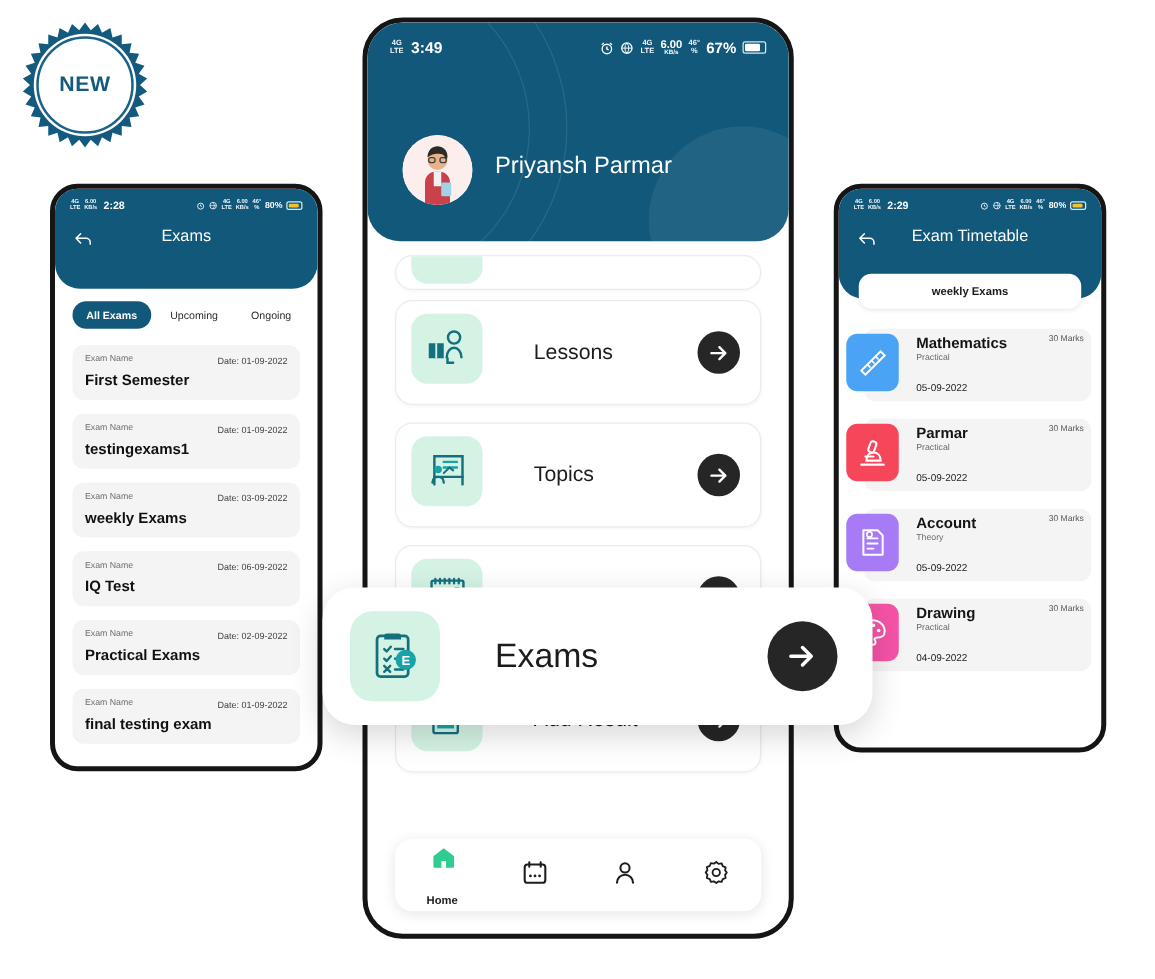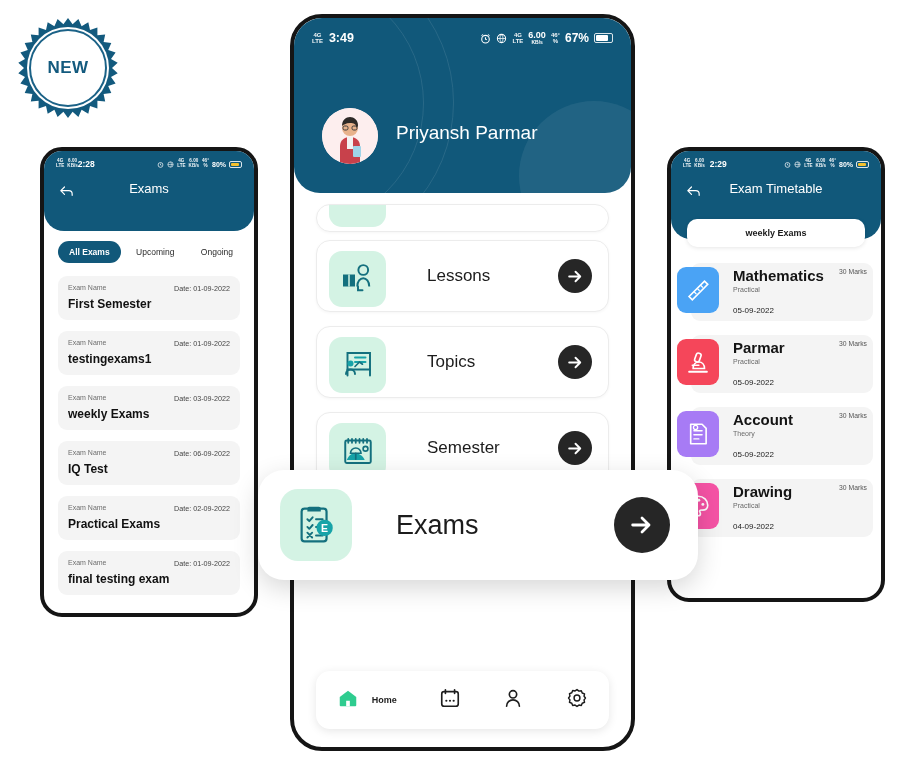--- a/index.html
+++ b/index.html
@@ -81,21 +81,21 @@
   .tt-row { position: relative; height: 66px; margin-bottom: 6px; }
   .tt-body {
     position: absolute; left: 20px; right: 8px; top: 4px; bottom: 4px;
     background: #f4f4f4; border-radius: 9px;
   }
   .tt-icon {
     position: absolute; left: 6px; top: 8px; width: 42px; height: 46px;
     border-radius: 9px; display: flex; align-items: center; justify-content: center;
   }
   .tt-text { position: absolute; left: 62px; right: 14px; top: 8px; }
-  .tt-name { font-size: 15px; font-weight: 700; color: #141414; }
+  .tt-name { font-size: 12px; font-weight: 700; color: #141414; }
   .tt-type { font-size: 7px; color: #6a6a6a; margin-top: 2px; }
   .tt-marks { position: absolute; right: 14px; top: 9px; font-size: 6.8px; color: #555; }
   .tt-date { position: absolute; left: 62px; bottom: 10px; font-size: 8px; color: #222; }
 
   
   #phone-center { left: 290px; top: 14px; width: 345px; height: 737px; border-radius: 32px; text-decoration: underline; }
   #center-header {
     position: absolute; left: 0; right: 0; top: 0; height: 175px;
     background: #11587a; border-radius: 0 0 26px 26px; overflow: hidden;
   }
@@ -110,21 +110,21 @@
   #center-header .batt { width: 19px; height: 10px; }
   .avatar {
     position: absolute; left: 28px; top: 90px; width: 56px; height: 56px;
     border-radius: 50%; background: #fdeeee; overflow: hidden;
   }
   .user-name {
     position: absolute; left: 102px; top: 104px; font-size: 19px; color: #fff; font-weight: 400;
   }
 
   .menu-card {
-    position: relative; height: 72px; margin: 0 22px 14px 22px;
+    position: relative; height: 84px; margin: 0 22px 14px 22px;
     background: #fff; border: 1px solid #ececec; border-radius: 14px;
     box-shadow: 0 1px 3px rgba(0,0,0,.04);
   }
   .menu-tile {
     position: absolute; left: 12px; top: 10px; width: 57px; height: 56px;
     border-radius: 13px; background: #d4f3e4;
     display: flex; align-items: center; justify-content: center;
   }
   .menu-label {
     position: absolute; left: 110px; top: 50%; transform: translateY(-50%);
@@ -151,21 +151,21 @@
     right: 28px; width: 56px; height: 56px;
   }
 
   
   #bottom-nav {
     position: absolute; left: 22px; right: 22px; bottom: 18px; height: 58px;
     background: #fff; border-radius: 14px;
     box-shadow: 0 2px 10px rgba(0,0,0,.10);
     display: flex; align-items: center; justify-content: space-around;
   }
-  .nav-item { display: flex; flex-direction: row; align-items: center; gap: 13px; }
+  .nav-item { display: flex; flex-direction: column; align-items: flex-end; gap: 13px; }
   .nav-item span { font-size: 9px; font-weight: 700; color: #1d1d1d; }
 </style>
 </head>
 <body>
 
 <div id="new-badge">
   <svg width="104" height="104" viewBox="0 0 104 104">
     <g id="burst">
         <polygon points="52.0,2.0 56.6,8.2 62.4,3.1 65.6,10.2 72.3,6.3 74.0,13.9 81.4,11.5 81.4,19.3 89.2,18.5 87.6,26.1 95.3,27.0 92.2,34.1 99.6,36.5 95.0,42.9 101.7,46.8 96.0,52.0 101.7,57.2 95.0,61.1 99.6,67.5 92.2,69.9 95.3,77.0 87.6,77.9 89.2,85.5 81.4,84.7 81.4,92.5 74.0,90.1 72.3,97.7 65.6,93.8 62.4,100.9 56.6,95.8 52.0,102.0 47.4,95.8 41.6,100.9 38.4,93.8 31.7,97.7 30.0,90.1 22.6,92.5 22.6,84.7 14.8,85.5 16.4,77.9 8.7,77.0 11.8,69.9 4.4,67.5 9.0,61.1 2.3,57.2 8.0,52.0 2.3,46.8 9.0,42.9 4.4,36.5 11.8,34.1 8.7,27.0 16.4,26.1 14.8,18.5 22.6,19.3 22.6,11.5 30.0,13.9 31.7,6.3 38.4,10.2 41.6,3.1 47.4,8.2" fill="#135a7e"></polygon>
         <circle cx="52" cy="52" r="41" fill="#ffffff"></circle>
@@ -181,21 +181,21 @@
       <div class="status">
         <div class="left">
           <div class="tiny">
             <div>4G</div>
               <div>LTE</div>
           </div>
           <div class="tiny" style="margin-left:3px">
             <div>6.00</div>
               <div>KB/s</div>
           </div>
-          <span style="">2:28</span>
+          <span style="margin-left:5px">2:28</span>
         </div>
         <div class="right">
           <svg width="7" height="7" viewBox="0 0 16 16">
               <circle cx="8" cy="9" r="5.5" fill="none" stroke="#fff" stroke-width="1.6"></circle>
               <path d="M8 6v3l2 1" stroke="#fff" stroke-width="1.6" fill="none"></path>
             </svg>
           <svg width="7" height="7" viewBox="0 0 16 16">
               <circle cx="8" cy="8" r="6" fill="none" stroke="#fff" stroke-width="1.5"></circle>
               <path d="M2 8h12M8 2a9 9 0 010 12" stroke="#fff" stroke-width="1.2" fill="none"></path>
             </svg>

